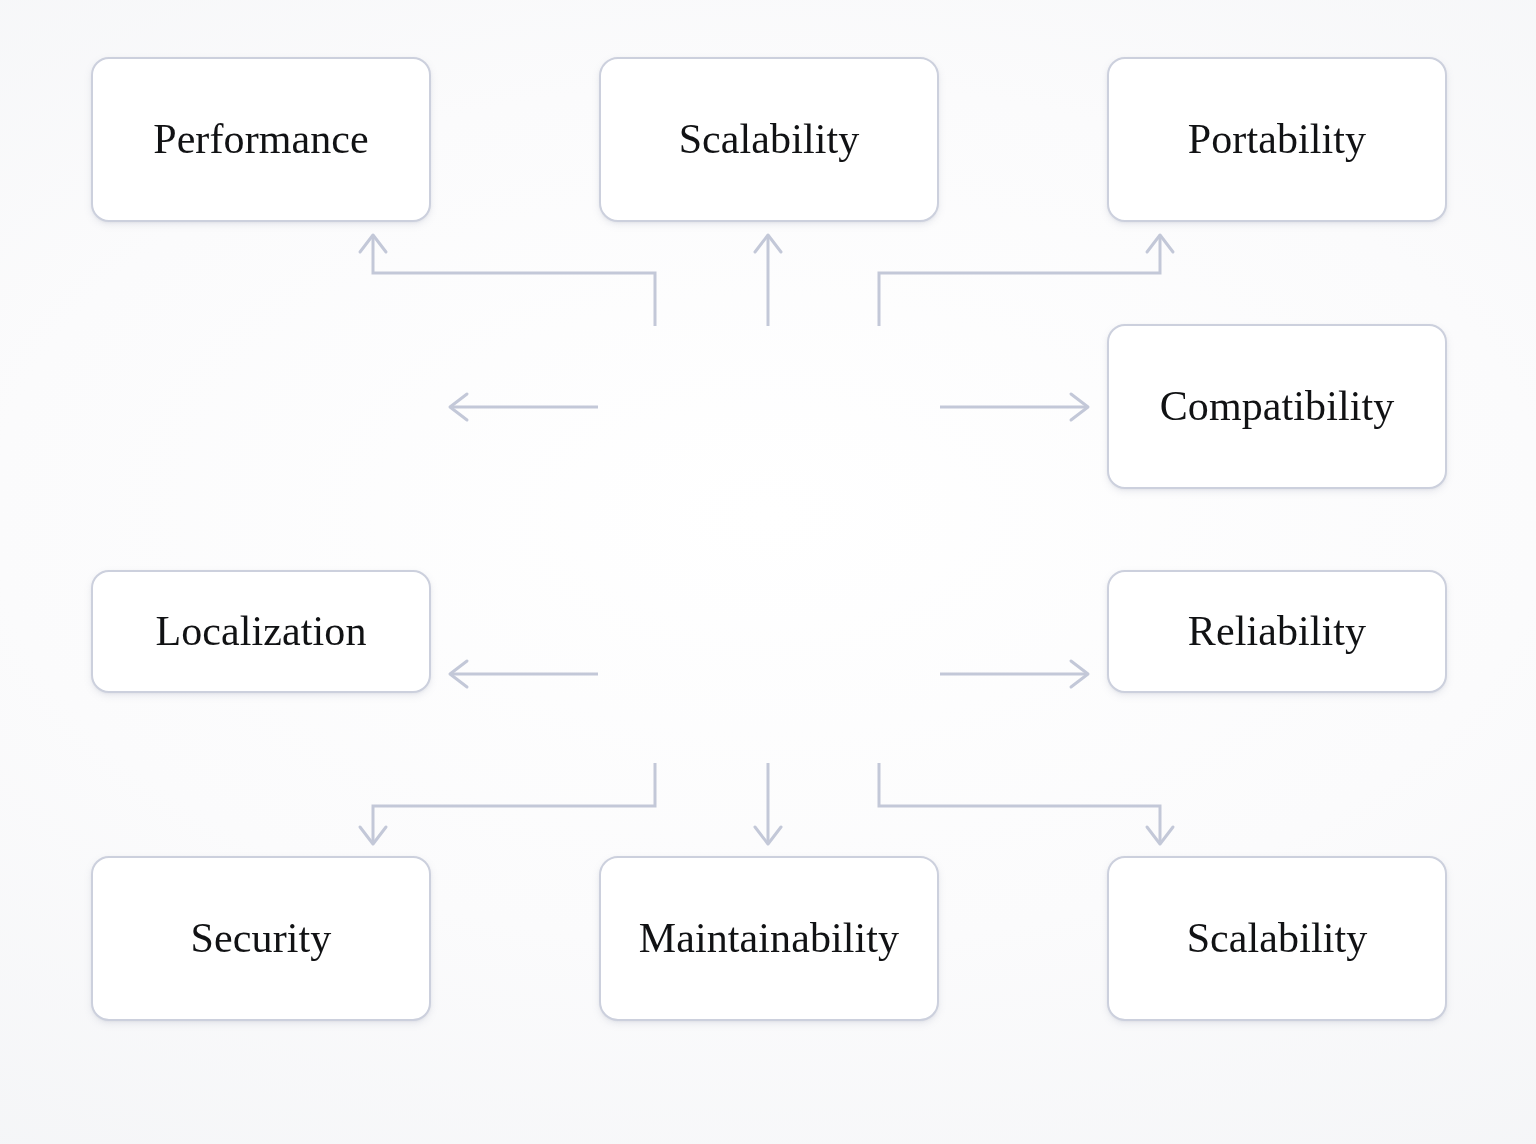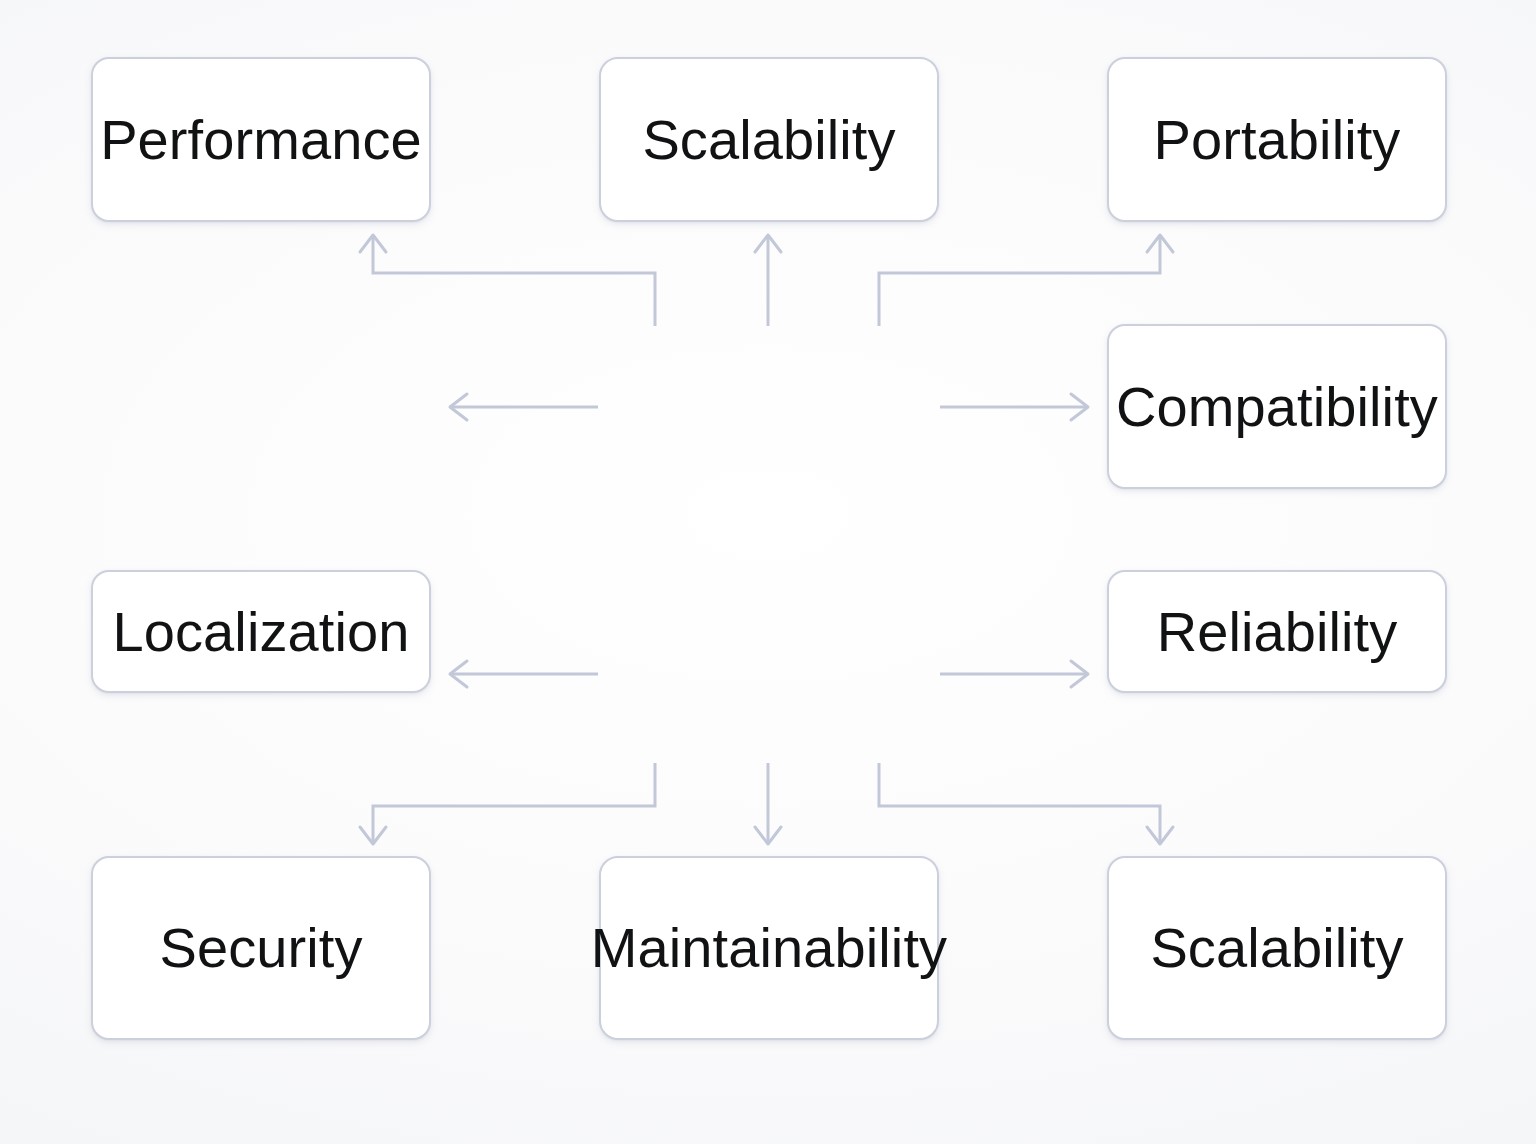--- a/index.html
+++ b/index.html
@@ -39,34 +39,35 @@
     background: #ffffff;
     border: 2px solid #ccd0dd;
     border-radius: 18px;
     box-shadow: 0 3px 7px rgba(140,148,170,0.17), 0 1px 2px rgba(140,148,170,0.10);
     display: flex;
     align-items: center;
     justify-content: center;
     z-index: 2;
   }
   .node-label {
-    font-size: 56px;
+    font-size: 42px;
     line-height: 1.1;
     color: #111214;
     font-weight: 400;
     letter-spacing: 0.1px;
     text-align: center;
     white-space: nowrap;
+    font-family: Liberation Serif, serif;
   }
 
   
   .row-top    { top: 57px;  height: 165px; }
   .row-upmid  { top: 324px; height: 165px; }
   .row-lowmid { top: 570px; height: 123px; }
-  .row-bottom { top: 856px; height: 184px; }
+  .row-bottom { top: 856px; height: 165px; }
 
   
   .col-left   { left: 91px;   width: 340px; }
   .col-center { left: 599px;  width: 340px; border-radius: 19px; }
   .col-right  { left: 1107px; width: 340px; }
 
   #center-node {
     position: absolute;
     left: 599px;
     top: 326px;

